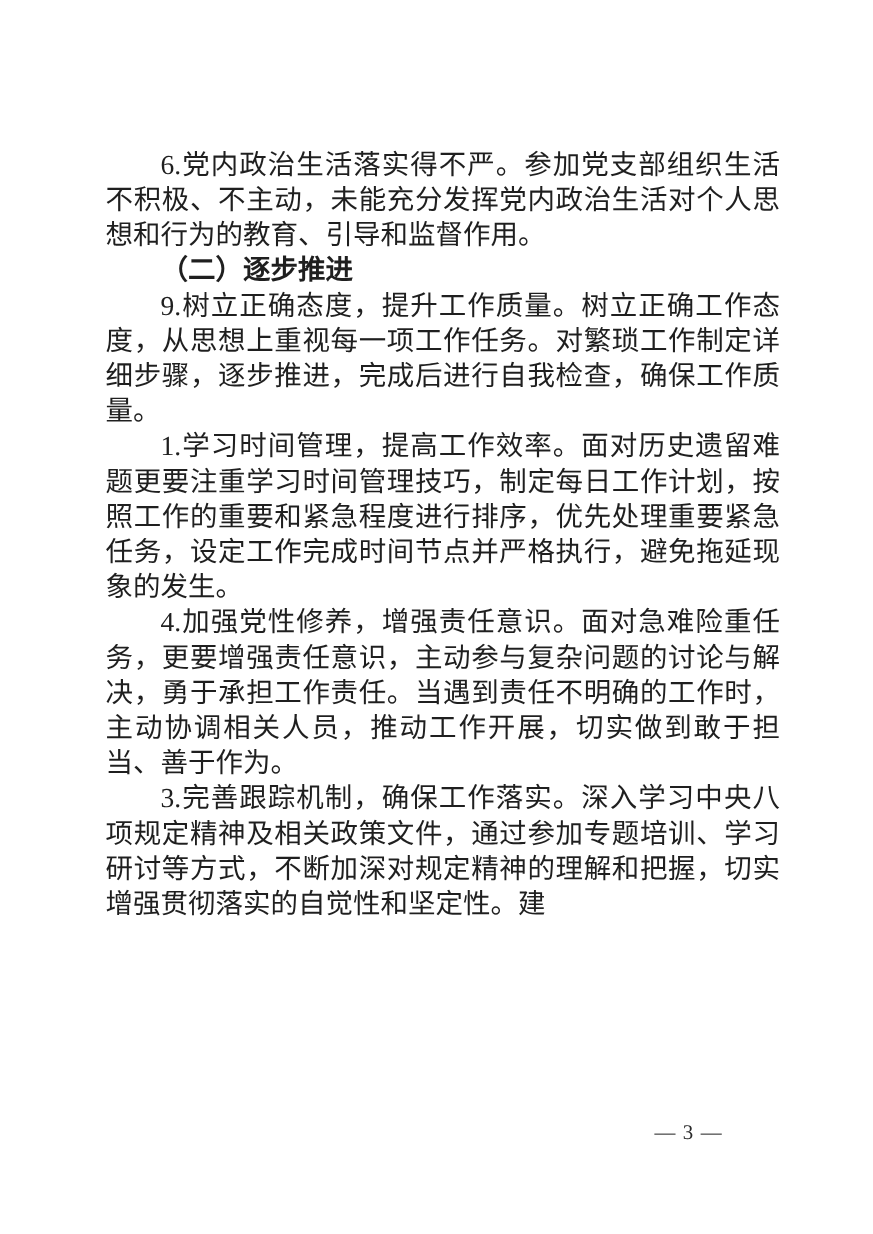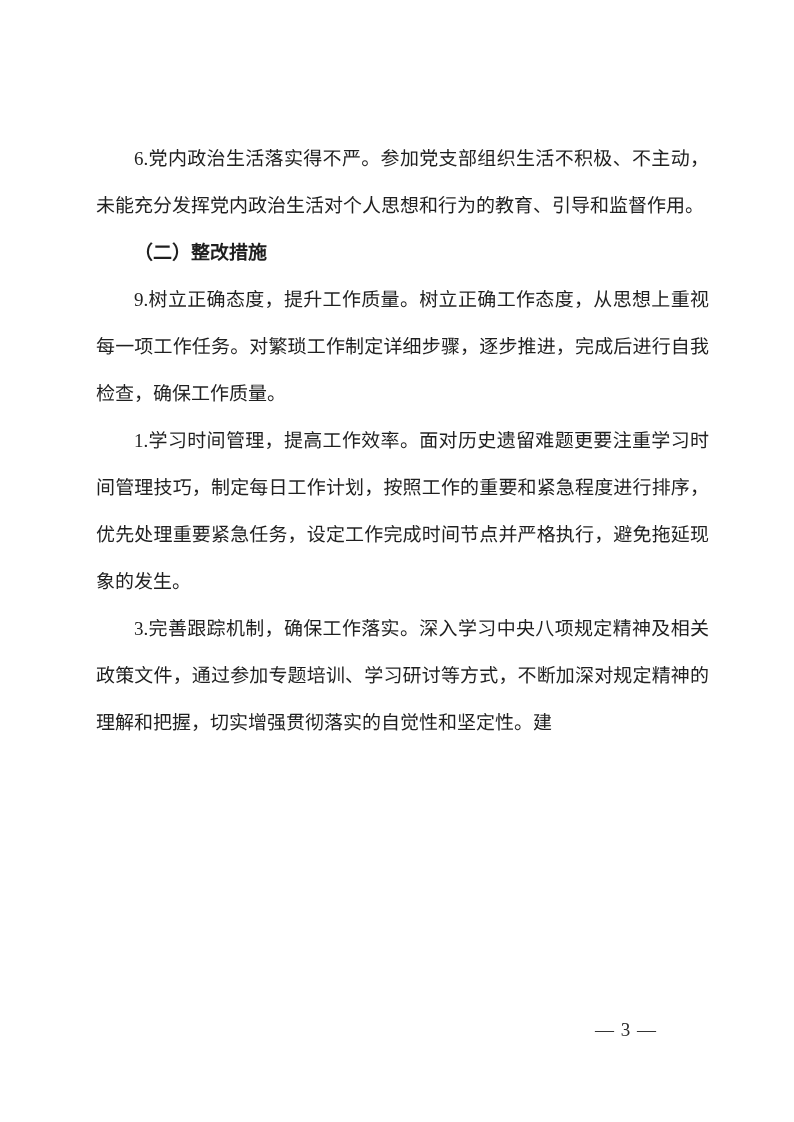--- a/index.html
+++ b/index.html
@@ -29,22 +29,22 @@
     line-height: 36.5px;
     text-align: justify;
     text-justify: inter-ideograph;
     color: #1f1f1f;
   }
   .doc-body p,
   .doc-body h3 {
     margin: 0;
     padding: 0;
     text-indent: 2em;
-    font-size: 19px;
-    line-height: 47px;
+    font-size: 25px;
+    line-height: 32px;
   }
   .doc-body h3.section-heading {
     font-weight: bold;
     text-align: left;
   }
   .page-footer {
     position: absolute;
     top: 1020px;
     right: 137px;
     font-size: 19px;
@@ -55,26 +55,27 @@
   }
 </style>
 </head>
 <body>
 
 <div class="sheet">
 
   <main class="doc-body">
     <p class="body-para">6.党内政治生活落实得不严。参加党支部组织生活不积极、不主动，未能充分发挥党内政治生活对个人思想和行为的教育、引导和监督作用。</p>
 
-    <h3 class="section-heading">（二）整改措施</h3>
+    <h3 class="section-heading">（二）逐步推进</h3>
 
 
     <p class="body-para">9.树立正确态度，提升工作质量。树立正确工作态度，从思想上重视每一项工作任务。对繁琐工作制定详细步骤，逐步推进，完成后进行自我检查，确保工作质量。</p>
 
     <p class="body-para">1.学习时间管理，提高工作效率。面对历史遗留难题更要注重学习时间管理技巧，制定每日工作计划，按照工作的重要和紧急程度进行排序，优先处理重要紧急任务，设定工作完成时间节点并严格执行，避免拖延现象的发生。</p>
 
+    <p class="body-para">4.加强党性修养，增强责任意识。面对急难险重任务，更要增强责任意识，主动参与复杂问题的讨论与解决，勇于承担工作责任。当遇到责任不明确的工作时，主动协调相关人员，推动工作开展，切实做到敢于担当、善于作为。</p>
 
     <p class="body-para">3.完善跟踪机制，确保工作落实。深入学习中央八项规定精神及相关政策文件，通过参加专题培训、学习研讨等方式，不断加深对规定精神的理解和把握，切实增强贯彻落实的自觉性和坚定性。建</p>
   </main>
 
   <div class="page-footer">— 3 —</div>
 
 </div>
 
 </body></html>

